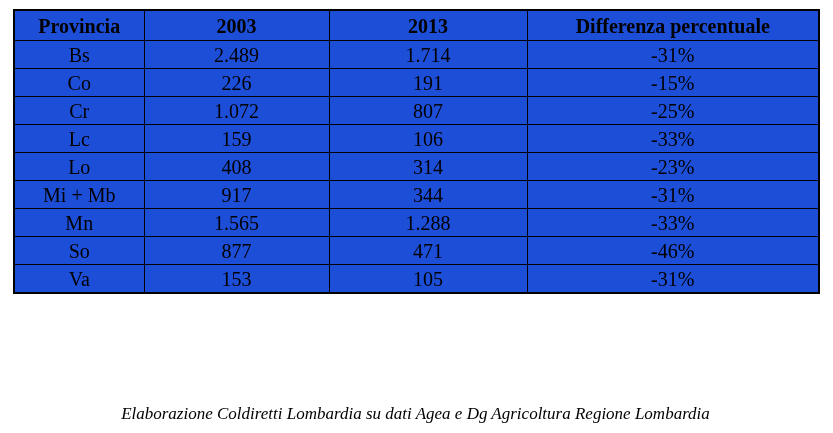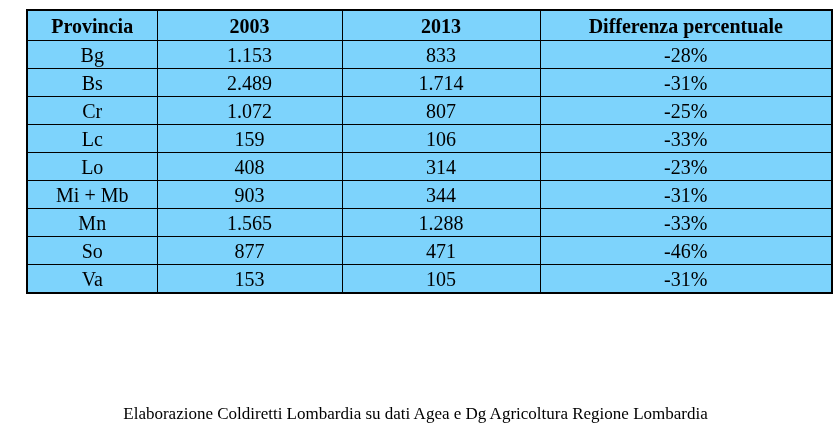--- a/index.html
+++ b/index.html
@@ -18,22 +18,21 @@
     height: 433px;
     background: #ffffff;
   }
   table.data-table {
     position: absolute;
     left: 13px;
     top: 9px;
     border-collapse: collapse;
     table-layout: fixed;
     width: 805px;
-    background: #7dd3fc;
-    margin-left: 13px;
+    background: #1d4ed8;
   }
   table.data-table col.c0 { width: 130px; }
   table.data-table col.c1 { width: 185px; }
   table.data-table col.c2 { width: 198px; }
   table.data-table col.c3 { width: 292px; }
   table.data-table { border: 2.5px solid #000000; }
   table.data-table th,
   table.data-table td {
     border: 1.5px solid #000000;
     text-align: center;
@@ -52,20 +51,21 @@
   table.data-table tr.total-row td {
     font-weight: bold;
     height: 29px;
   }
   .caption {
     position: absolute;
     left: 13px;
     top: 404px;
     width: 805px;
     text-align: center;
+    font-style: italic;
     font-size: 17px;
     color: #000000;
   }
 </style>
 </head>
 <body>
 
 <div class="page">
   <table class="data-table">
     <colgroup>
@@ -77,30 +77,30 @@
     <thead>
       <tr>
           <th>Provincia</th>
           <th>2003</th>
           <th>2013</th>
           <th>Differenza percentuale</th>
         </tr>
     </thead>
     <tbody>
         <tr>
-          <td>Bg</td>
-          <td>1.153</td>
-          <td>833</td>
-          <td>-28%</td>
-        </tr>
-        <tr>
           <td>Bs</td>
           <td>2.489</td>
           <td>1.714</td>
           <td>-31%</td>
+        </tr>
+        <tr>
+          <td>Co</td>
+          <td>226</td>
+          <td>191</td>
+          <td>-15%</td>
         </tr>
         <tr>
           <td>Cr</td>
           <td>1.072</td>
           <td>807</td>
           <td>-25%</td>
         </tr>
         <tr>
           <td>Lc</td>
           <td>159</td>
@@ -108,21 +108,21 @@
           <td>-33%</td>
         </tr>
         <tr>
           <td>Lo</td>
           <td>408</td>
           <td>314</td>
           <td>-23%</td>
         </tr>
         <tr>
           <td>Mi + Mb</td>
-          <td>903</td>
+          <td>917</td>
           <td>344</td>
           <td>-31%</td>
         </tr>
         <tr>
           <td>Mn</td>
           <td>1.565</td>
           <td>1.288</td>
           <td>-33%</td>
         </tr>
         <tr>

